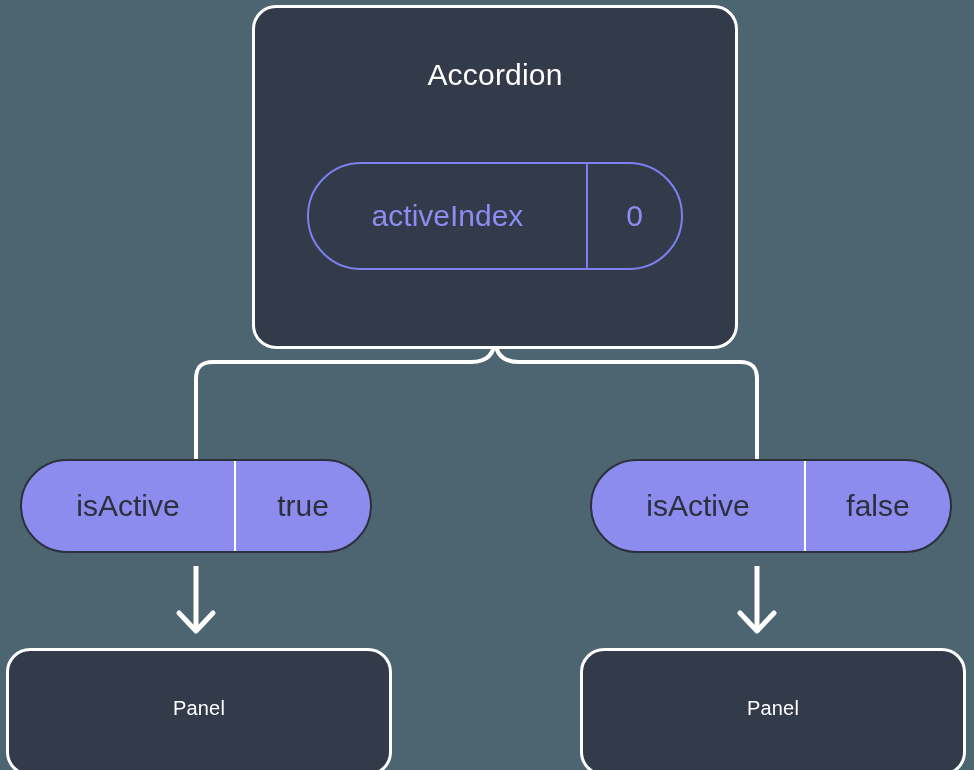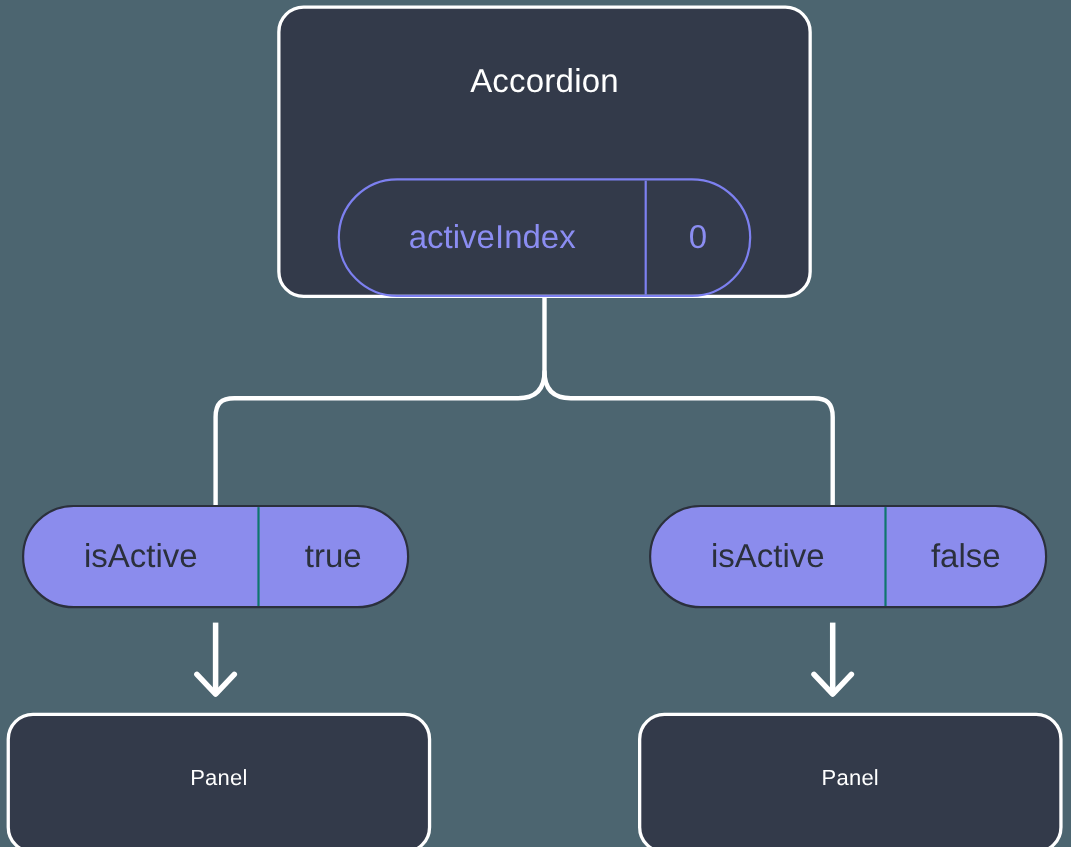--- a/index.html
+++ b/index.html
@@ -51,21 +51,21 @@
     letter-spacing: 0.2px;
     line-height: 1;
     white-space: nowrap;
   }
 
   
   #accordion-node {
     left: 252px;
     top: 5px;
     width: 486px;
-    height: 266px;
+    height: 344px;
     justify-content: flex-start;
     padding-top: 52px;
   }
 
   
   .panel-node {
     top: 648px;
     width: 386px;
     height: 128px;
     justify-content: center;
@@ -116,21 +116,21 @@
   .pill.filled {
     background: #8b8ced;
     border: 2px solid #2b303c;
   }
   .pill.filled .pill-key,
   .pill.filled .pill-val {
     color: #2b303c;
     font-size: 30px;
   }
   .pill.filled .pill-val {
-    border-left: 2px solid #0f766e;
+    border-left: 2px solid #ffffff;
   }
 
   
   #pill-active-index {
     left: 307px;
     top: 116px;
     width: 376px;
     height: 108px;
   }
   #pill-active-index .pill-key { width: 277px; }

